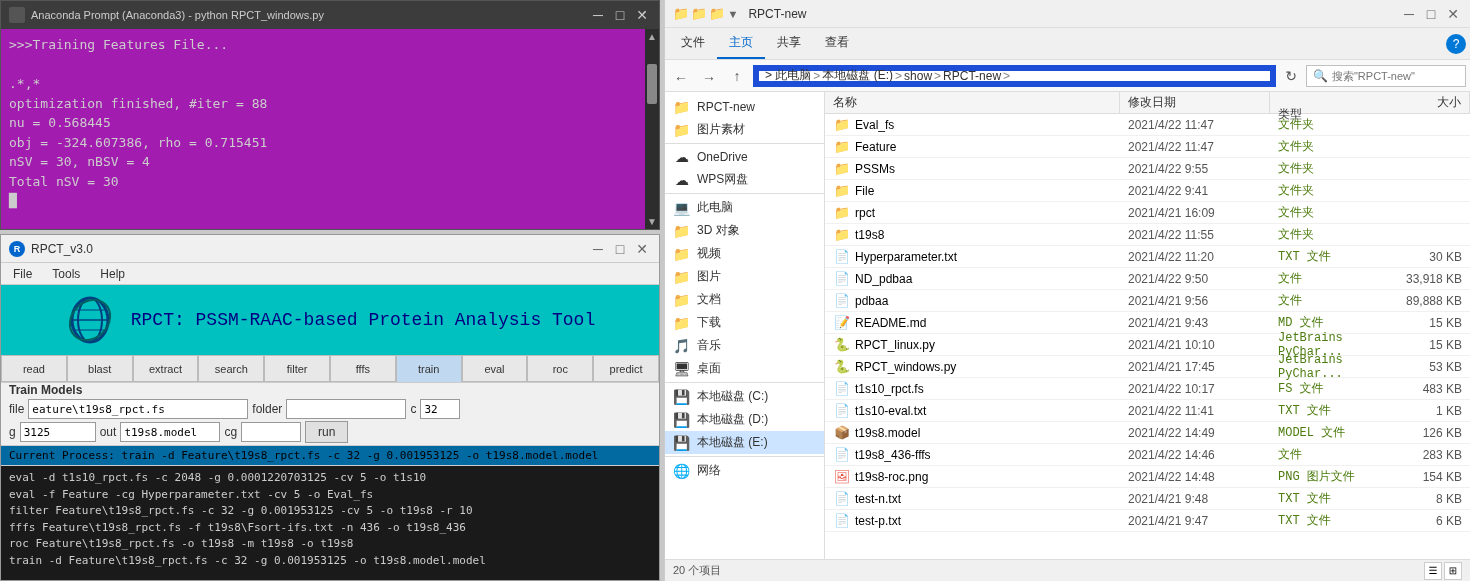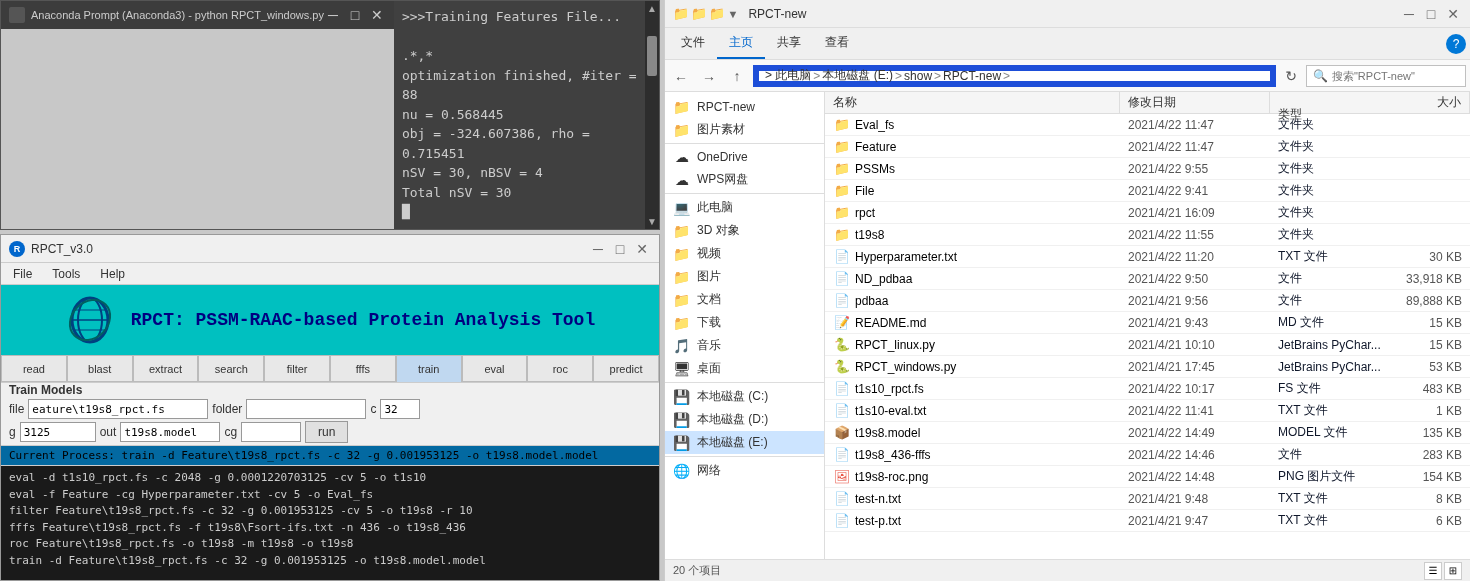--- a/index.html
+++ b/index.html
@@ -2,57 +2,57 @@
 <html><head>
   <meta charset="utf-8">
   <style>
     * { margin: 0; padding: 0; box-sizing: border-box; }
     body { width: 1470px; height: 581px; overflow: hidden; display: flex; font-family: 'Segoe UI', sans-serif; font-size: 12px; background: #c8c8c8; }
 
     
     .left-panel { width: 660px; height: 581px; display: flex; flex-direction: column; }
 
     
-    .terminal-window { flex: 0 0 230px; display: flex; flex-direction: row; border: 1px solid #555; }
+    .terminal-window { flex: 0 0 230px; display: flex; flex-direction: column; border: 1px solid #555; }
     .terminal-titlebar { background: #3c3c3c; height: 28px; display: flex; align-items: center; justify-content: space-between; padding: 0 8px; color: #ccc; font-size: 11px; }
     .terminal-titlebar-left { display: flex; align-items: center; gap: 6px; }
     .terminal-titlebar-icon { width: 16px; height: 16px; background: #555; border-radius: 2px; }
     .terminal-titlebar-btns { display: flex; gap: 4px; }
     .win-btn { width: 18px; height: 18px; background: none; border: none; color: #ccc; font-size: 14px; cursor: pointer; display: flex; align-items: center; justify-content: center; }
     .terminal-body-wrapper { position: relative; flex: 1; display: flex; overflow: hidden; }
-    .terminal-text { flex: 1; background: #404040; color: #cccccc; font-family: 'Consolas', monospace; font-size: 13px; padding: 6px 8px; overflow: hidden; line-height: 1.5; }
+    .terminal-text { flex: 1; background: #a21caf; color: #cccccc; font-family: 'Consolas', monospace; font-size: 13px; padding: 6px 8px; overflow: hidden; line-height: 1.5; }
     .scrollbar-v { width: 14px; background: #2d2d2d; display: flex; flex-direction: column; align-items: center; }
     .scrollbar-thumb { width: 10px; height: 40px; background: #888; border-radius: 2px; margin-top: 20px; }
     .scroll-arrow { color: #aaa; font-size: 10px; text-align: center; padding: 2px; cursor: pointer; }
 
     
     .rpct-window { flex: 1; display: flex; flex-direction: column; border: 1px solid #999; background: #f0f0f0; margin-top: 4px; }
     .rpct-titlebar { background: #f0f0f0; height: 28px; display: flex; align-items: center; justify-content: space-between; padding: 0 8px; border-bottom: 1px solid #ccc; }
     .rpct-titlebar-left { display: flex; align-items: center; gap: 6px; }
     .rpct-title { font-size: 12px; color: #333; }
     .rpct-titlebar-btns { display: flex; gap: 4px; }
     .rpct-menubar { display: flex; gap: 12px; padding: 2px 8px; border-bottom: 1px solid #ccc; background: #f0f0f0; height: 22px; align-items: center; }
     .rpct-menubar span { font-size: 12px; color: #333; cursor: pointer; padding: 1px 4px; }
 
     
     .rpct-header { background: #00c0c0; height: 70px; display: flex; align-items: center; justify-content: center; padding: 0 20px; gap: 16px; }
-    .rpct-header-title { color: #000080; font-family: 'Courier New', monospace; font-size: 18px; font-weight: bold; }
+    .rpct-header-title { color: #000080; font-family: 'Courier New', monospace; font-size: 18px; font-weight: normal; }
 
     
     .rpct-toolbar { display: flex; background: #e0e0e0; border-bottom: 1px solid #ccc; height: 28px; }
     .rpct-tool-btn { flex: 1; border: 1px solid #bbb; background: #e8e8e8; font-size: 11px; cursor: pointer; text-align: center; padding: 4px 2px; color: #333; }
     .rpct-tool-btn.active { background: #c0d8f0; border-bottom: none; }
 
     
     .rpct-form { padding: 0 8px; border-bottom: 1px solid #ccc; font-size: 12px; }
     .rpct-form-title { font-weight: bold; margin-bottom: 2px; color: #333; }
     .rpct-form-row { display: flex; align-items: center; gap: 4px; margin-bottom: 2px; }
     .rpct-label { color: #333; white-space: nowrap; }
     .rpct-input { height: 20px; border: 1px solid #999; background: #fff; font-size: 11px; padding: 1px 3px; font-family: monospace; }
-    .rpct-input-file { width: 180px; }
+    .rpct-input-file { width: 220px; }
     .rpct-input-folder { width: 120px; }
     .rpct-input-c { width: 40px; }
     .rpct-input-g { width: 76px; }
     .rpct-input-out { width: 100px; }
     .rpct-input-cg { width: 60px; }
     .rpct-run-btn { background: #e0e0e0; border: 1px solid #999; padding: 2px 12px; cursor: pointer; font-size: 12px; color: #333; height: 22px; }
 
     
     .rpct-status { background: #0369a1; padding: 3px 8px; font-size: 11px; font-family: monospace; color: #000; border-bottom: 1px solid #ccc; }
 
@@ -97,21 +97,21 @@
     .fe-col-header { display: flex; align-items: center; padding: 0 8px; color: #333; border-right: 1px solid #ddd; cursor: pointer; white-space: nowrap; font-size: 12px; }
     .fe-col-name { flex: 1; }
     .fe-col-date { width: 150px; }
     .fe-col-type { width: 120px; margin-top: 22px; }
     .fe-col-size { width: 80px; justify-content: flex-end; }
     .fe-file-rows { flex: 1; overflow-y: auto; }
     .fe-file-row { display: flex; align-items: center; height: 22px; font-size: 12px; border-bottom: 1px solid #f0f0f0; }
     .fe-file-name { flex: 1; display: flex; align-items: center; gap: 4px; padding: 0 8px; overflow: hidden; white-space: nowrap; }
     .fe-file-icon { font-size: 13px; width: 18px; text-align: center; }
     .fe-file-date { width: 150px; padding: 0 8px; color: #555; }
-    .fe-file-type { width: 120px; padding: 0 8px; color: #0f172a; }
+    .fe-file-type { width: 120px; padding: 0 8px; color: #4d7c0f; font-family: Liberation Mono, monospace; }
     .fe-file-size { width: 80px; padding: 0 8px; color: #555; text-align: right; }
 
     
     .fe-statusbar { height: 22px; border-top: 1px solid #ddd; display: flex; align-items: center; padding: 0 8px; background: #f0f0f0; font-size: 11px; color: #555; justify-content: space-between; }
     .fe-statusbar-right { display: flex; gap: 2px; }
     .fe-view-btn { width: 18px; height: 18px; border: 1px solid #ccc; background: #fff; cursor: pointer; display: flex; align-items: center; justify-content: center; font-size: 10px; }
 
     
     .icon-folder { color: #ffc000; }
 
@@ -502,21 +502,21 @@
     <div class="fe-file-type">TXT 文件</div>
     <div class="fe-file-size">1 KB</div>
   </div>
           <div class="fe-file-row">
     <div class="fe-file-name">
       <span class="fe-file-icon" style="color:#888">📦</span>
       <span>t19s8.model</span>
     </div>
     <div class="fe-file-date">2021/4/22 14:49</div>
     <div class="fe-file-type">MODEL 文件</div>
-    <div class="fe-file-size">135 KB</div>
+    <div class="fe-file-size">126 KB</div>
   </div>
           <div class="fe-file-row">
     <div class="fe-file-name">
       <span class="fe-file-icon" style="color:#888">📄</span>
       <span>t19s8_436-fffs</span>
     </div>
     <div class="fe-file-date">2021/4/22 14:46</div>
     <div class="fe-file-type">文件</div>
     <div class="fe-file-size">283 KB</div>
   </div>

